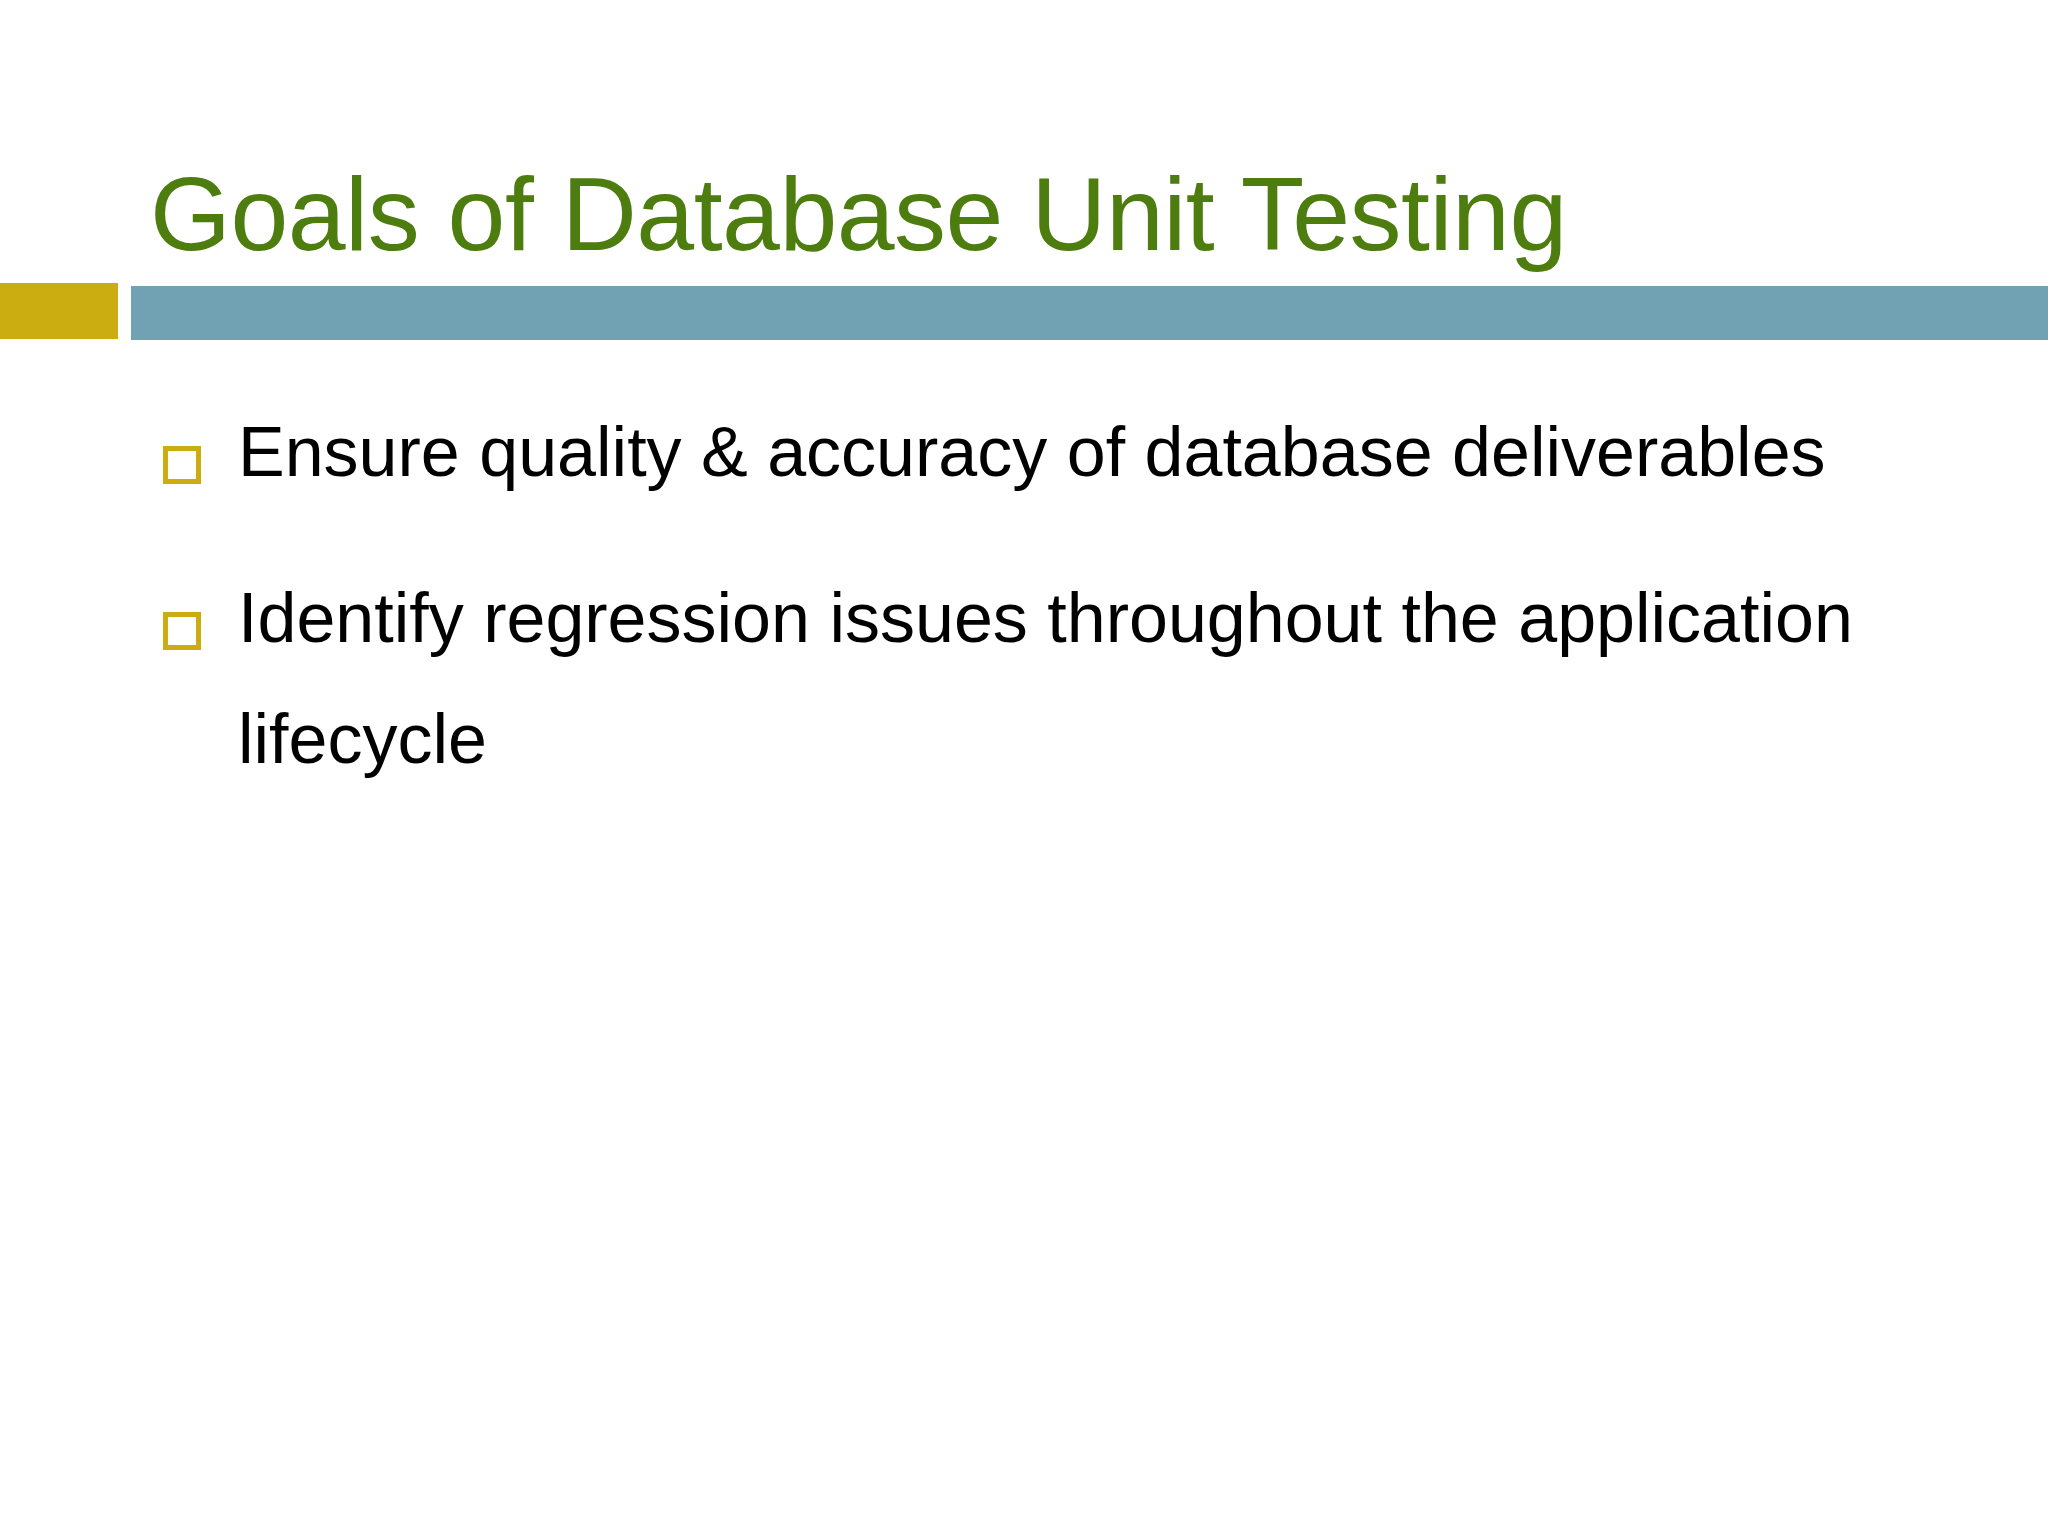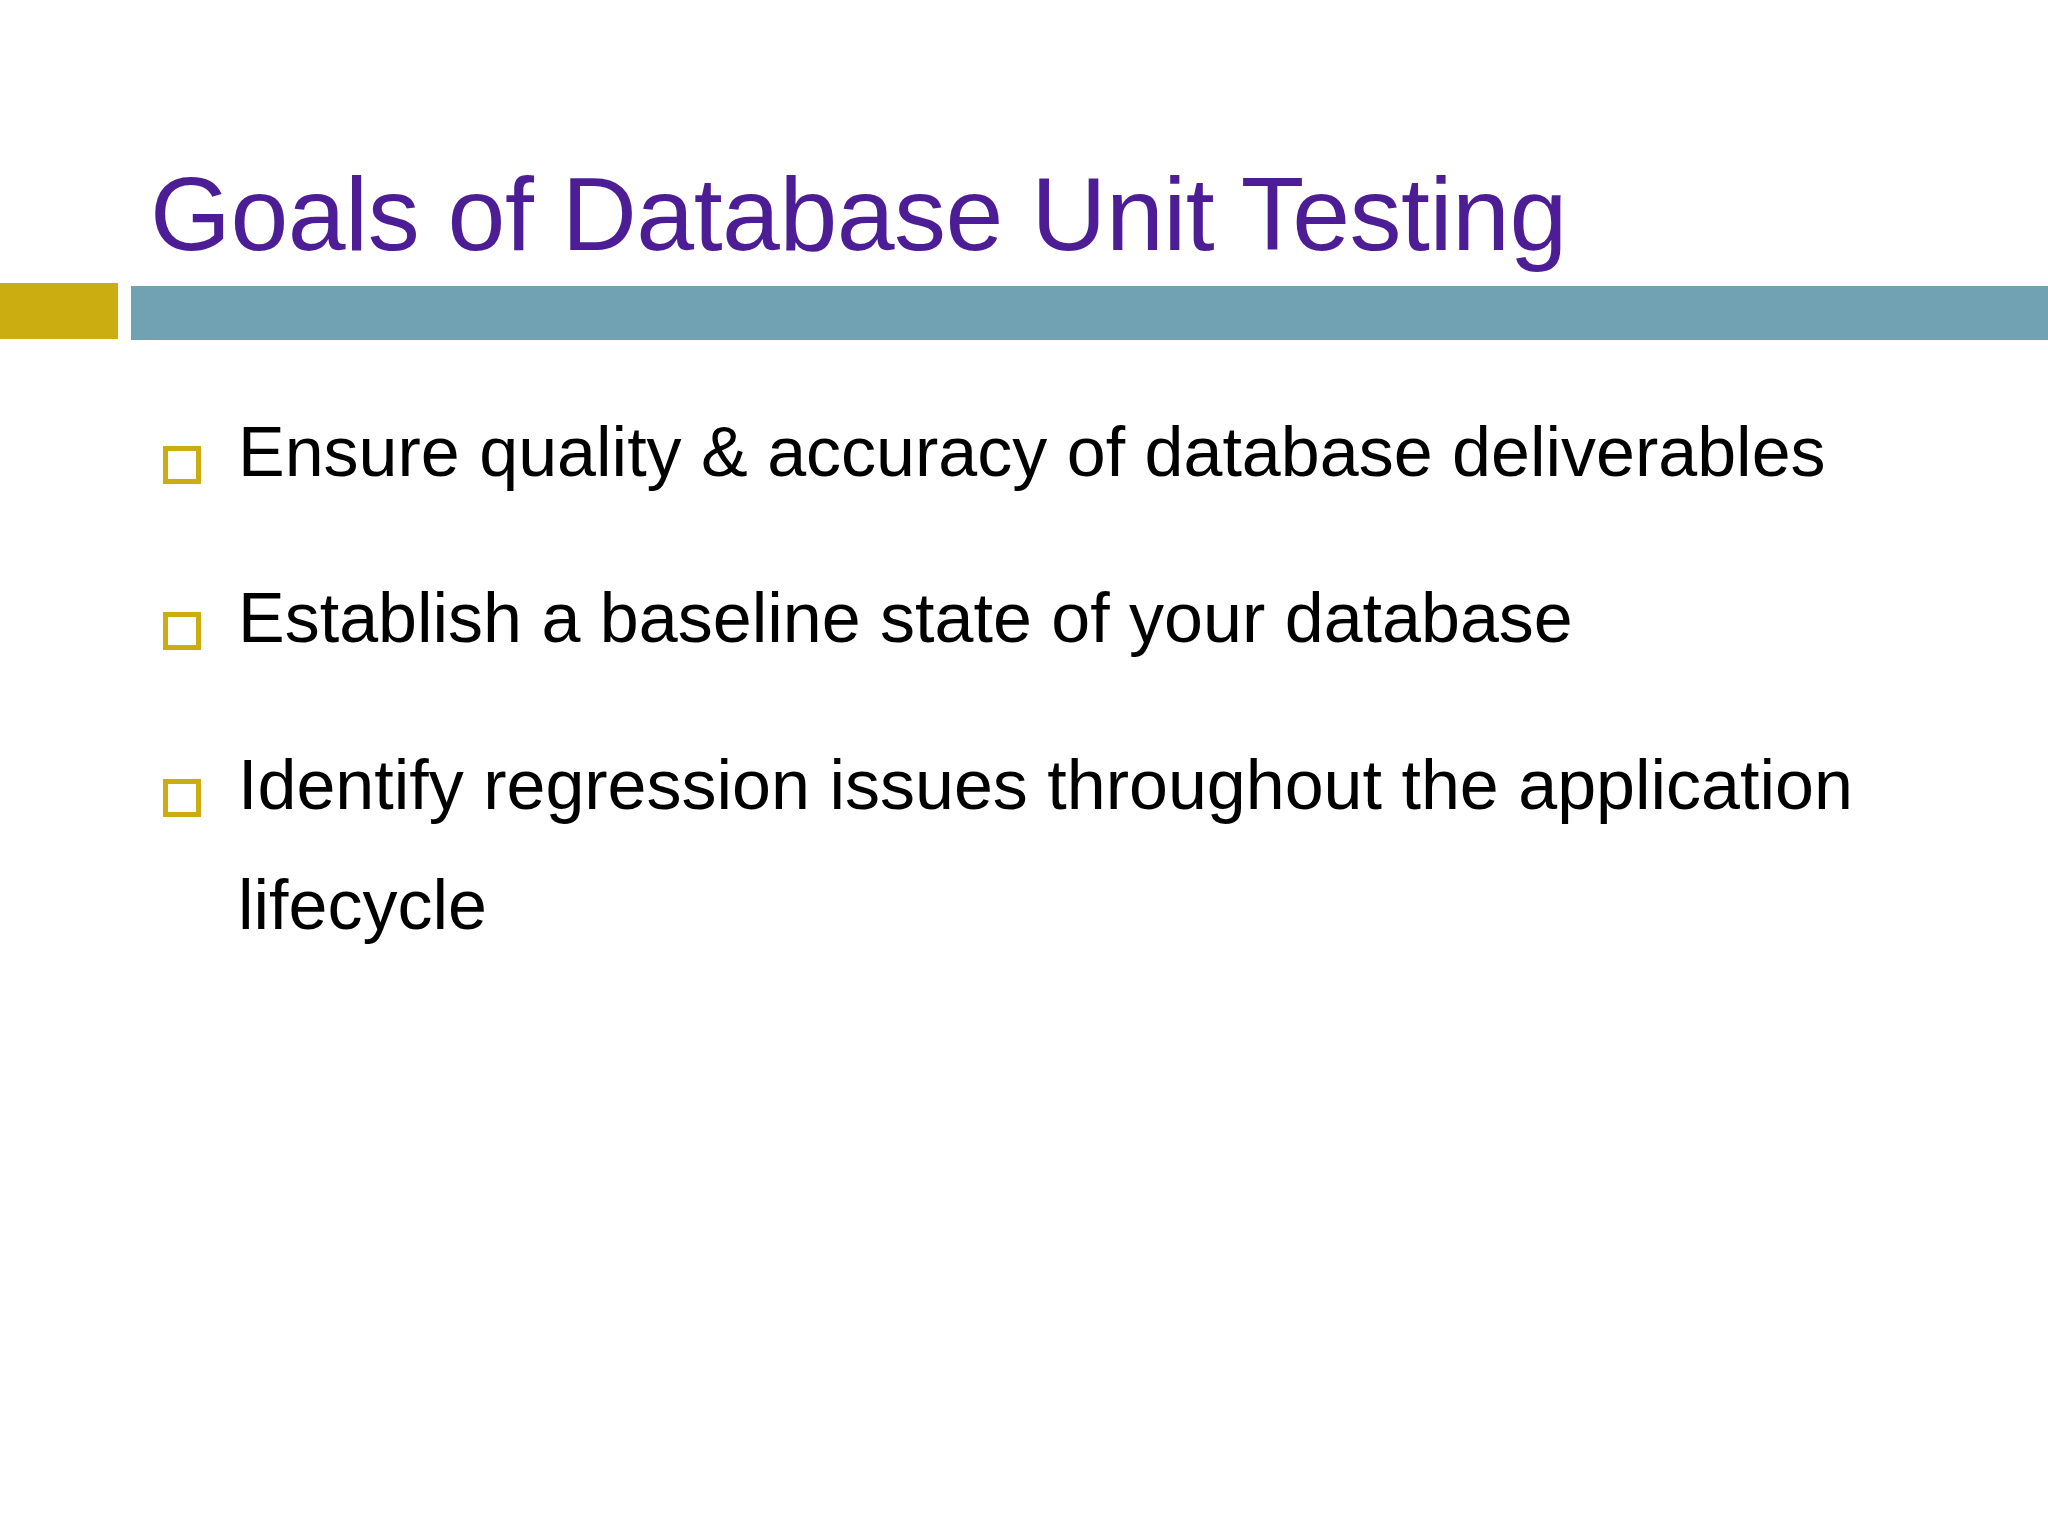--- a/index.html
+++ b/index.html
@@ -26,21 +26,21 @@
 
   
   .slide-title {
     position: absolute;
     left: 150px;
     top: 86px;
     width: 1800px;
     font-size: 104px;
     line-height: 1.12;
     font-weight: 400;
-    color: #4c1d95;
+    color: #4d7c0f;
     letter-spacing: -0.5px;
     white-space: nowrap;
   }
 
   
   .divider {
     position: absolute;
     left: 0;
     top: 283px;
     width: 2048px;
@@ -114,21 +114,20 @@
 
   <div class="body-area">
 
     <div class="bullet-item">
       <span class="bullet-marker"></span>
       <span class="bullet-text">Ensure quality &amp; accuracy of database deliverables</span>
     </div>
 
     <div class="bullet-item">
       <span class="bullet-marker"></span>
-      <span class="bullet-text">Establish a baseline state of your database</span>
     </div>
 
 
     <div class="bullet-item">
       <span class="bullet-marker"></span>
       <span class="bullet-text">Identify regression issues throughout the application lifecycle</span>
     </div>
 
   </div>
 </div>

